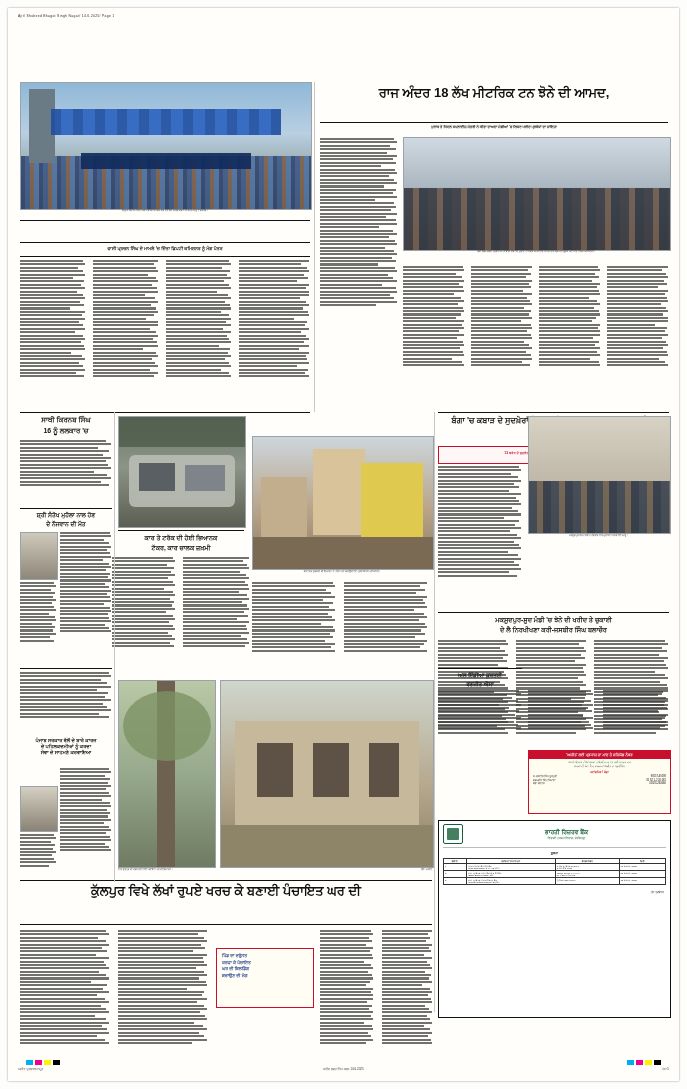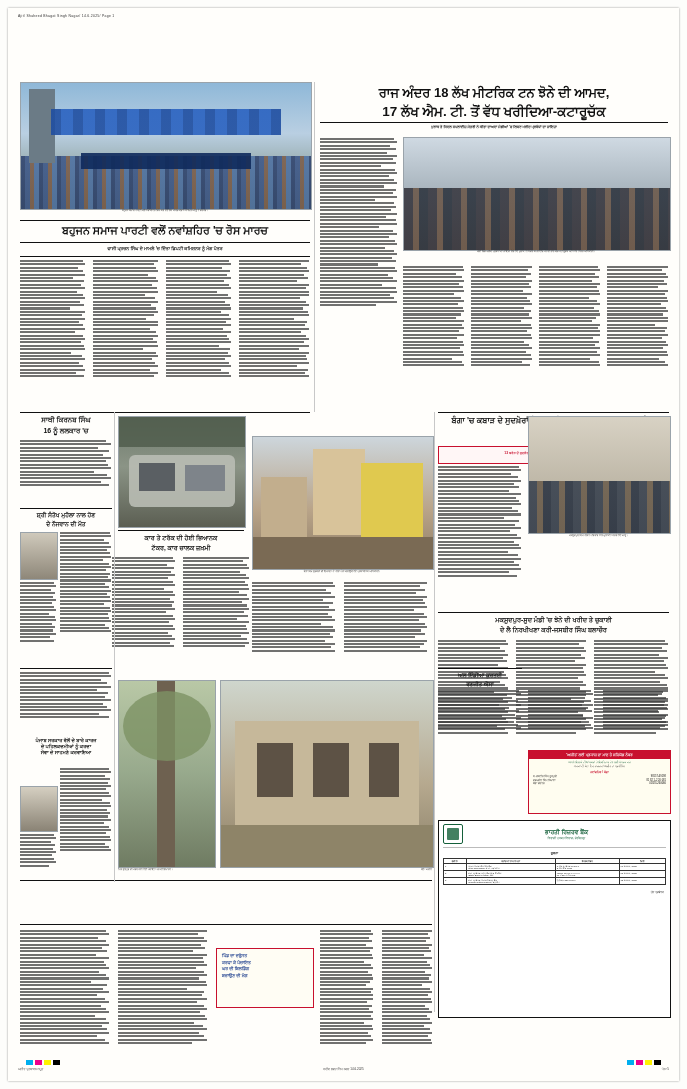--- a/index.html
+++ b/index.html
@@ -69,21 +69,20 @@
      <div style="position:absolute;left:0;top:58%;width:100%;height:42%;background:
         repeating-linear-gradient(90deg,#2b3f6b 0 4px,#3a5486 4px 9px,#7a5a46 9px 13px,#4b6ea0 13px 18px);opacity:.85"></div>
      <div style="position:absolute;left:8px;top:6px;width:26px;height:74px;background:#6b7b86;"></div>
      <div style="position:absolute;left:30px;top:26px;width:230px;height:26px;background:
         repeating-linear-gradient(90deg,#1f4ea1 0 10px,#2a62c0 10px 22px);opacity:.9"></div>
      <div style="position:absolute;left:60px;top:70px;width:170px;height:16px;background:#102a5c;opacity:.9"></div>
   </div>
   <div class="cap" style="left:12px;top:201px;width:290px;">ਬਹੁਜਨ ਸਮਾਜ ਪਾਰਟੀ ਵਲੋਂ ਨਵਾਂਸ਼ਹਿਰ ਵਿਖੇ ਕੱਢੇ ਗਏ ਰੋਸ ਮਾਰਚ ਦੌਰਾਨ ਸ਼ਾਮਿਲ ਆਗੂ ਤੇ ਵਰਕਰ।</div>
 
   <div class="hl" style="left:310px;top:78px;width:352px;font-size:13px;">ਰਾਜ ਅੰਦਰ 18 ਲੱਖ ਮੀਟਰਿਕ ਟਨ ਝੋਨੇ ਦੀ ਆਮਦ,</div>
-  <div class="hl" style="left:310px;top:96px;width:352px;font-size:13.5px;">17 ਲੱਖ ਐਮ. ਟੀ. ਤੋਂ ਵੱਧ ਖਰੀਦਿਆ-ਕਟਾਰੂਚੱਕ</div>
   <div class="blackline" style="left:312px;top:114px;width:348px;"></div>
   <div class="cap" style="left:312px;top:118px;width:348px;font-size:3.6px;font-weight:bold;color:#111;">ਖੁਰਾਕ ਤੇ ਸਿਵਲ ਸਪਲਾਈਜ਼ ਮੰਤਰੀ ਨੇ ਕੀਤਾ ਦਾਅਵਾ ਮੰਡੀਆਂ 'ਚ ਲਿਫਟ ਖਰੀਦ ਪ੍ਰਬੰਧਾਂ ਦਾ ਜਾਇਜ਼ਾ</div>
 
   <div class="photo" style="left:395px;top:129px;width:266px;height:112px;
       background:linear-gradient(180deg,#c3cfd9 0%,#9aa7b0 55%,#7e6a58 100%);">
       <div style="position:absolute;left:0;top:45%;width:100%;height:55%;
         background:repeating-linear-gradient(90deg,#3a3a42 0 9px,#6d5a4c 9px 15px,#2f3640 15px 24px);opacity:.9"></div>
       <div style="position:absolute;left:0;top:0;width:100%;height:45%;
         background:linear-gradient(180deg,#cfd9e2,#aab6bf);"></div>
   </div>
@@ -136,21 +135,20 @@
         <i style="width:80%"></i>
         <i style="width:97%"></i>
     <i style="width:99%"></i>
         <i style="width:90%"></i>
         <i style="width:95%"></i>
         <i style="width:99%"></i>
         <i style="width:72%"></i>
   </div>
 
   <div class="blackline" style="left:12px;top:212px;width:290px;"></div>
-  <div class="hl" style="left:12px;top:216px;width:290px;font-size:11px;">ਬਹੁਜਨ ਸਮਾਜ ਪਾਰਟੀ ਵਲੋਂ ਨਵਾਂਸ਼ਹਿਰ 'ਚ ਰੋਸ ਮਾਰਚ</div>
   <div class="blackline" style="left:12px;top:234px;width:290px;height:0.5px;"></div>
   <div class="sub" style="left:12px;top:238px;width:290px;font-size:4.6px;">ਵਾਸੀ ਪ੍ਰਚਨ ਸਿੰਘ ਦੇ ਮਾਮਲੇ 'ਚ ਦਿੱਤਾ ਡਿਪਟੀ ਕਮਿਸ਼ਨਰ ਨੂੰ ਮੰਗ ਪੱਤਰ</div>
   <div class="blackline" style="left:12px;top:248px;width:290px;height:0.5px;"></div>
 
   <div class="typeblock" style="left:12px;top:252px;width:66px;height:148px;">
     <i style="width:96%"></i>
         <i style="width:99%"></i>
         <i style="width:88%"></i>
         <i style="width:95%"></i>
         <i style="width:99%"></i>
@@ -962,20 +960,21 @@
       </tbody>
           </table>
     </div>
     <div style="font-size:2.8px;text-align:right;padding:2px 6px;color:#111;">ਮੁੱਖ ਪ੍ਰਬੰਧਕ</div>
   </div>
 
   <div class="cap" style="left:110px;top:860px;width:200px;text-align:left;">ਪਿੰਡ ਕੁੱਲਪੁਰ ਦੀ ਖੰਡਰ ਬਣੀ ਹੋਈ ਪੰਚਾਇਤ ਘਰ ਦੀ ਇਮਾਰਤ।</div>
   <div class="cap" style="left:330px;top:860px;width:94px;text-align:right;">ਫੋਟੋ: ਅਜੀਤ</div>
 
   <div class="blackline" style="left:12px;top:872px;width:412px;height:0.5px;"></div>
+  <div class="hl" style="left:12px;top:876px;width:412px;font-size:13px;">ਕੁੱਲਪੁਰ ਵਿਖੇ ਲੱਖਾਂ ਰੁਪਏ ਖਰਚ ਕੇ ਬਣਾਈ ਪੰਚਾਇਤ ਘਰ ਦੀ</div>
   <div class="blackline" style="left:12px;top:916px;width:412px;height:0.5px;"></div>
 
   <div class="typeblock" style="left:12px;top:922px;width:90px;height:146px;">
     <i style="width:96%"></i>
         <i style="width:99%"></i>
         <i style="width:87%"></i>
         <i style="width:95%"></i>
         <i style="width:99%"></i>
     <i style="width:91%"></i>
         <i style="width:97%"></i>

